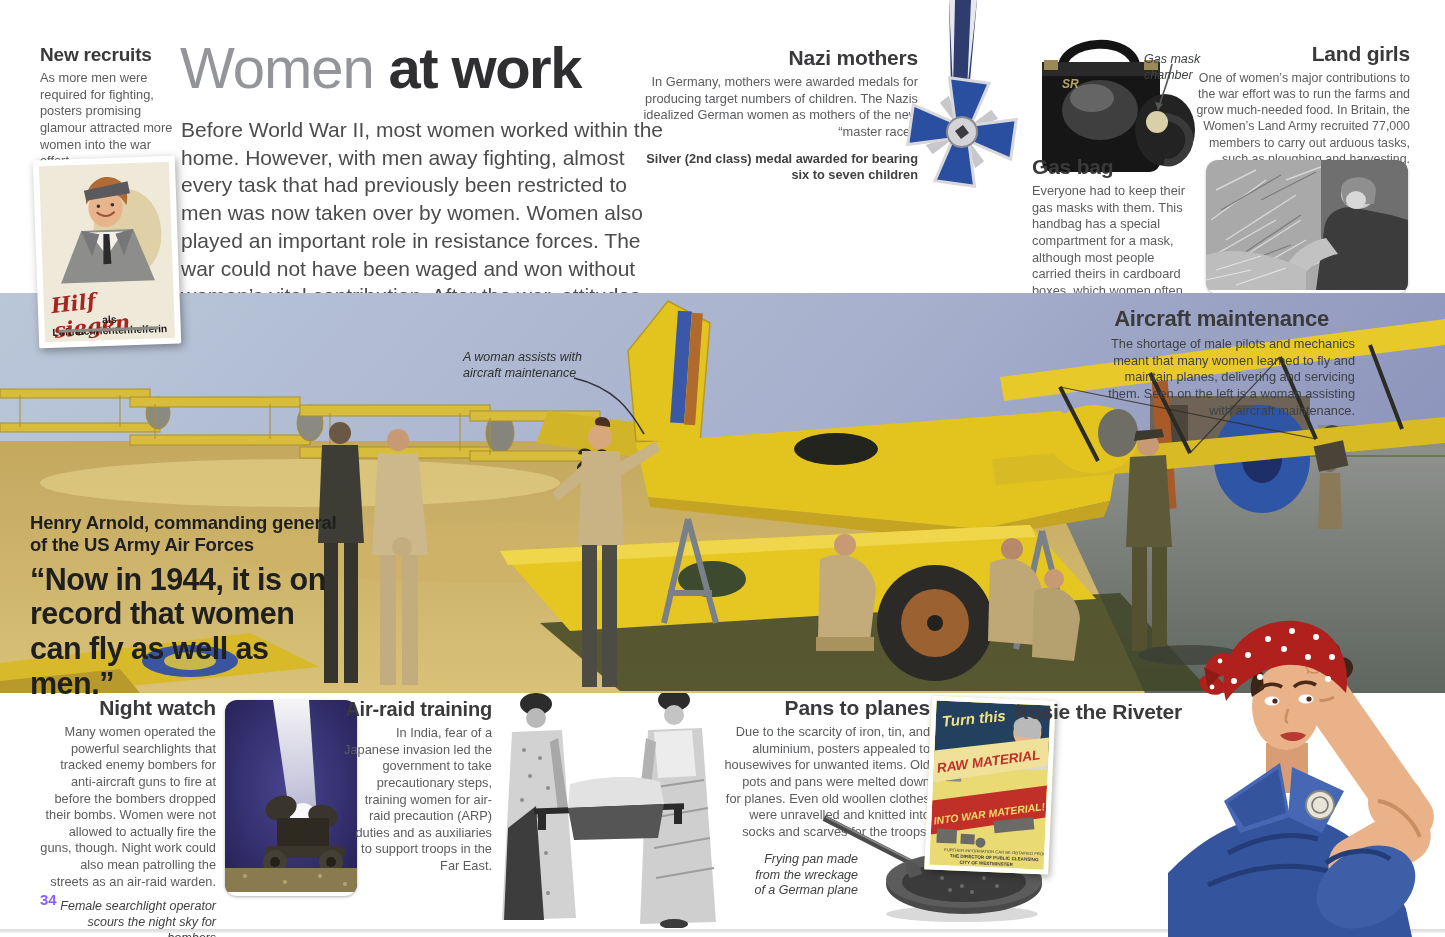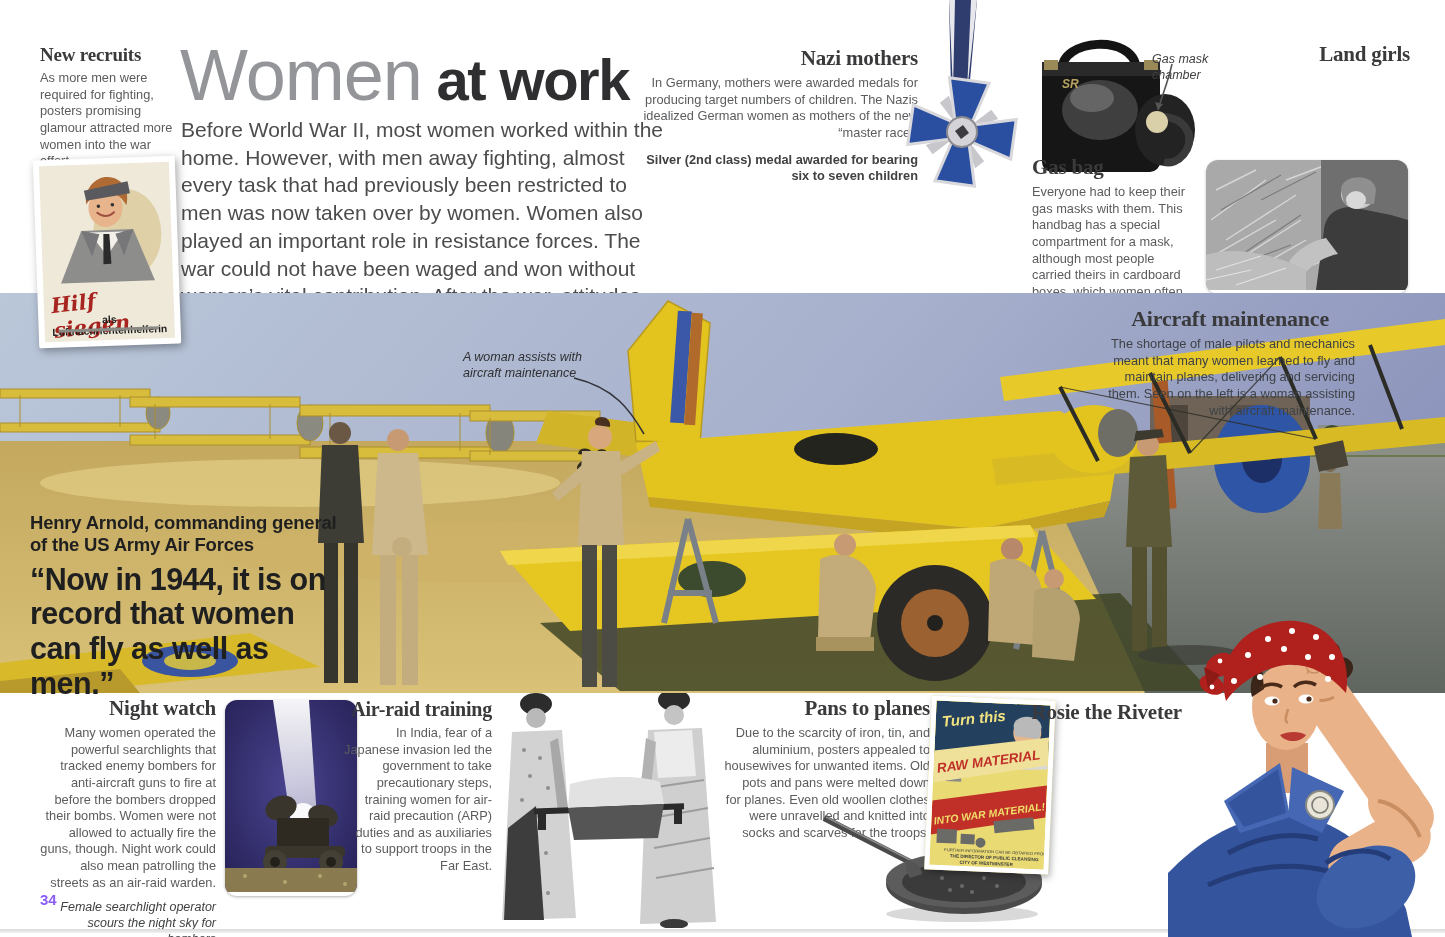--- a/index.html
+++ b/index.html
@@ -4,49 +4,49 @@
 <style>
   * { margin:0; padding:0; box-sizing:border-box; }
   body { background:#e9e9e9; }
   .page {
     position:relative; width:1445px; height:937px; margin:0 auto;
     background:#ffffff; overflow:hidden;
     font-family:"Liberation Sans", sans-serif; color:#58595b;
   }
   .abs { position:absolute; }
 
-  h2.sec { font-size:21px; font-weight:700; color:#3a3a3c; letter-spacing:-0.2px; margin-bottom:4px;font-family:Liberation Serif, serif; }
+  h2.sec { font-size:21px; font-weight:700; color:#3a3a3c; letter-spacing:-0.2px; margin-bottom:4px; }
   .body-txt { font-size:12.8px; line-height:1.3; color:#5b5c5e; }
   .cap-bold { font-size:12.8px; line-height:1.3; font-weight:700; color:#414042; }
   .cap-italic { font-size:12.5px; line-height:1.25; font-style:italic; color:#3f4042; }
   .ra { text-align:right; }
 
   
   .new-recruits { left:40px; top:44px; width:142px; }
   .new-recruits h2 { font-size:19px; }
   .hilf-poster {
     left:36px; top:158px; width:142px; height:188px;
     background:#efe9da; border:6px solid #fff; border-radius:2px;
     box-shadow:2px 3px 8px rgba(0,0,0,.35); transform:rotate(-2deg); z-index:6;
   }
   .hilf-script { position:absolute; left:8px; top:122px; font-size:21px; font-weight:700; font-style:italic;
     color:#a8241f; transform:rotate(-5deg); font-family:"DejaVu Serif", serif; }
   .hilf-sub { position:absolute; left:4px; top:150px; width:122px; text-align:center;
     font-size:10.3px; font-weight:700; color:#1d1d1d; }
   .hilf-tiny { position:absolute; left:14px; top:164px; width:100px; height:3px; background:#8a8a84; }
 
   .title-block { left:180px; top:34px; width:640px; white-space:nowrap; }
-  .title-light { font-size:72px; color:#939598; font-weight:400; letter-spacing:-1px; }
+  .title-light { font-size:58px; color:#939598; font-weight:400; letter-spacing:-1px; }
   .title-dark  { font-size:58px; color:#2f2f31; font-weight:700; letter-spacing:-1.5px; }
   .intro { left:181px; top:116px; width:492px; font-size:21px; line-height:1.32; color:#4c4c4e; }
 
   .nazi { left:638px; top:46px; width:280px; }
   .nazi .cap-bold { margin-top:10px; }
   .gasbag-art { left:1022px; top:26px; }
-  .gasmask-label { left:1144px; top:52px; width:86px; font-size:12.5px;margin-left:8px; }
+  .gasmask-label { left:1144px; top:52px; width:86px; font-size:12.5px; }
   .gasbag-text { left:1032px; top:155px; width:162px; }
   .landgirls { left:1196px; top:42px; width:214px; }
   .land-photo { left:1206px; top:160px; border-radius:12px; overflow:hidden; box-shadow:0 1px 3px rgba(0,0,0,.25); }
 
   
   .main-photo { left:0; top:293px; z-index:1; }
   .photo-caption { left:463px; top:350px; width:122px; z-index:3; color:#2e2f31; }
   .caption-line { left:560px; top:370px; z-index:3; }
   .aircraft { left:1100px; top:306px; width:255px; z-index:3; }
   .aircraft h2 { font-size:22px; margin-right:26px; }
@@ -158,20 +158,21 @@
     <polygon points="136,84 133,76 141,78" fill="#555"></polygon>
   </svg>
   <div class="abs gasmask-label cap-italic">Gas mask chamber</div>
   <div class="abs gasbag-text">
     <h2 class="sec">Gas bag</h2>
     <p class="body-txt">Everyone had to keep their gas masks with them. This handbag has a special compartment for a mask, although most people carried theirs in cardboard boxes, which women often decorated with fabric.</p>
   </div>
 
   <div class="abs landgirls ra">
     <h2 class="sec">Land girls</h2>
+    <p class="body-txt" style="font-size:12.4px">One of women’s major contributions to the war effort was to run the farms and grow much-needed food. In Britain, the Women’s Land Army recruited 77,000 members to carry out arduous tasks, such as ploughing and harvesting.</p>
   </div>
   <div class="abs land-photo">
     <svg width="202" height="130" viewBox="0 0 202 130">
       <rect width="202" height="130" fill="#a9a9a9"></rect>
       <g stroke="#d6d6d6" stroke-width="1.4">
         <path d="M5,60 L60,20 M20,80 L90,35 M0,100 L70,60 M30,120 L100,80 M60,125 L130,95 M10,30 L50,10 M80,20 L120,5 M95,60 L40,95"></path>
       </g>
       <g stroke="#7c7c7c" stroke-width="1.2">
         <path d="M15,50 L75,15 M35,95 L95,55 M5,115 L85,85 M55,40 L110,12 M70,110 L140,88"></path>
       </g>
@@ -452,20 +453,21 @@
     <path d="M92,96 C120,88 160,86 182,94 L186,116 L90,120 Z" fill="#e2e2e2"></path>
     <path d="M90,120 L186,116 L180,150 L96,152 Z" fill="#555"></path>
     <rect x="60" y="124" width="8" height="18" fill="#2a2a2a"></rect>
       <rect x="196" y="118" width="8" height="18" fill="#2a2a2a"></rect>
   </svg>
 
   <div class="abs pans ra">
     <h2 class="sec">Pans to planes</h2>
     <p class="body-txt">Due to the scarcity of iron, tin, and aluminium, posters appealed to housewives for unwanted items. Old pots and pans were melted down for planes. Even old woollen clothes were unravelled and knitted into socks and scarves for the troops.</p>
   </div>
+  <div class="abs pan-caption cap-italic ra">Frying pan made from the wreckage of a German plane</div>
 
   <svg class="abs pan-art" width="240" height="115" viewBox="0 0 240 115">
     <ellipse cx="150" cy="102" rx="76" ry="8" fill="#000" opacity="0.15"></ellipse>
     <line x1="12" y1="6" x2="102" y2="52" stroke="#4a4a4a" stroke-width="6"></line>
     <line x1="14" y1="5" x2="102" y2="50" stroke="#8a8a8a" stroke-width="1.6"></line>
     <ellipse cx="152" cy="72" rx="78" ry="30" fill="#4a4a4a"></ellipse>
     <ellipse cx="152" cy="68" rx="78" ry="28" fill="#5c5c5c"></ellipse>
     <ellipse cx="152" cy="70" rx="62" ry="20" fill="#3b3b3b"></ellipse>
     <g fill="#6a6a6a">
         <circle cx="130" cy="66" r="2"></circle>

